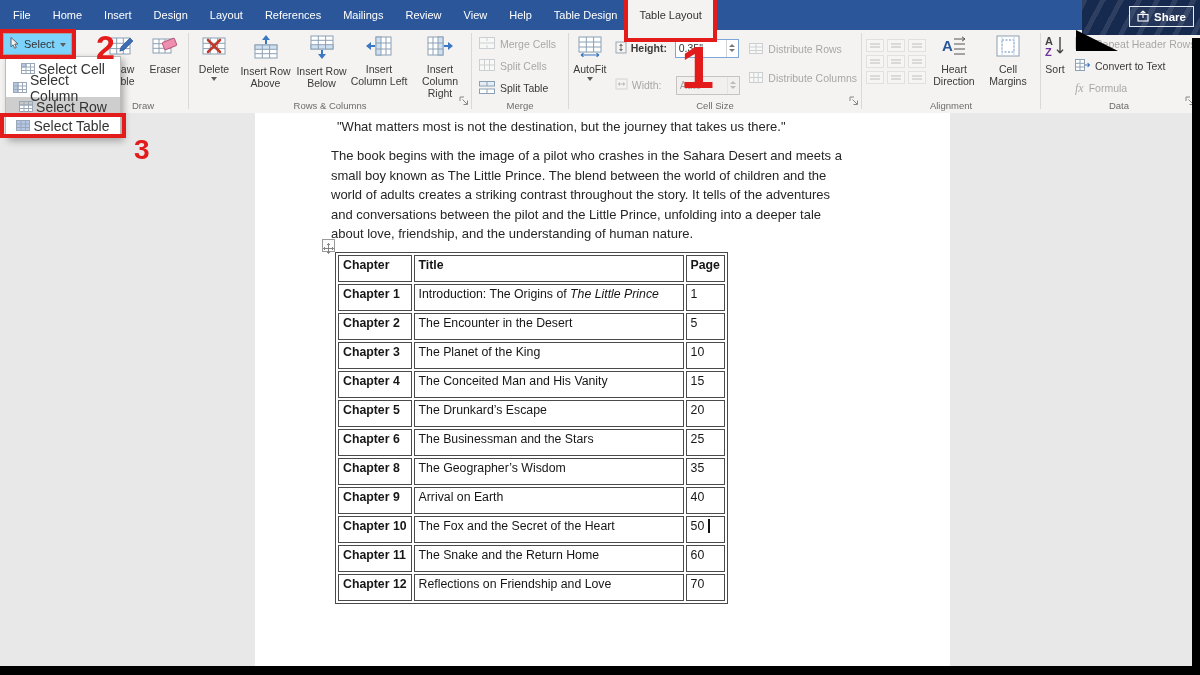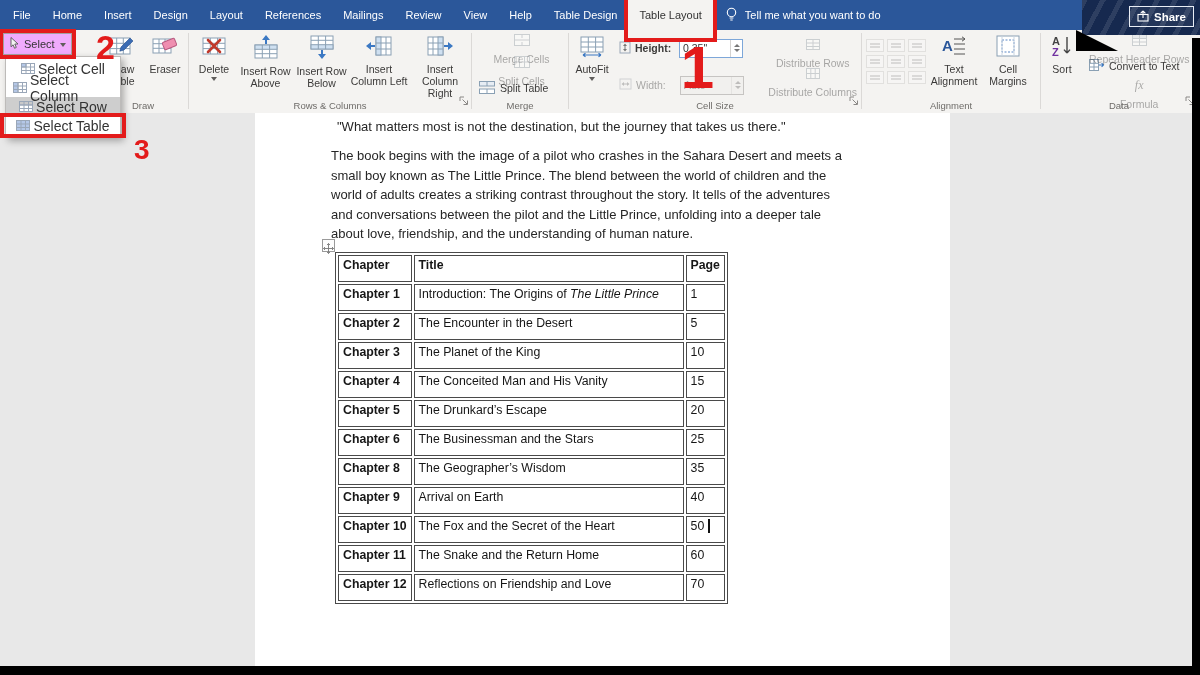--- a/index.html
+++ b/index.html
@@ -26,25 +26,25 @@
   .ribbon{position:absolute;left:0;top:30px;width:100%;height:83px;background:#f4f3f1;border-bottom:1px solid #cfcdcb;}
   .rgroups{position:absolute;left:98px;top:0;height:82px;display:flex;}
   .rgroup{position:relative;height:100%;}
   .glabel{position:absolute;bottom:1px;left:0;right:0;text-align:center;font-size:9.5px;color:#6e6c69;}
   .gsep{width:1px;background:#dbd9d7;margin:3px 0;}
   .bigbtn{display:inline-flex;flex-direction:column;align-items:center;padding-top:4px;height:62px;
           font-size:10.5px;color:#3b3a39;text-align:center;cursor:default;}
   .bigbtn .lbl{line-height:12px;margin-top:3px;}
   .chev{width:0;height:0;border-left:3.5px solid transparent;border-right:3.5px solid transparent;border-top:4px solid #5f5d5b;margin-top:2px;}
   .smallbtn{display:flex;align-items:center;gap:5px;height:20px;font-size:10.5px;color:#3b3a39;padding:0 4px;white-space:nowrap;cursor:default;}
-  .disabled{opacity:.42;filter:grayscale(.6);flex-direction:column;}
+  .disabled{opacity:.42;filter:grayscale(.6);}
   .launcher{position:absolute;right:2px;bottom:2px;}
 
   
-  .select-btn{position:absolute;left:3px;top:3px;width:69px;height:22px;background:#f0abfc;border:1px solid #a3a19f;
+  .select-btn{position:absolute;left:3px;top:3px;width:69px;height:22px;background:#7dd3fc;border:1px solid #a3a19f;
               display:flex;align-items:center;gap:5px;padding:0 6px;font-size:11px;color:#333;box-sizing:border-box;cursor:default;}
   .dropdown{position:absolute;left:5px;top:56px;width:114px;background:#fff;border:1px solid #bdbbb9;
             box-shadow:3px 3px 7px rgba(0,0,0,.3);z-index:40;padding:2px 0;}
   .mitem{display:flex;align-items:center;gap:3px;height:19px;padding:0 7px;font-size:14px;color:#333;cursor:default;justify-content:center;}
   .mitem.hovered{background:#cecece;}
   .mico{flex:0 0 auto;display:block;}
 
   
   .fieldrow{display:flex;align-items:center;gap:4px;height:20px;font-size:10.5px;color:#3b3a39;}
   .fieldrow .flabel{width:40px;font-weight:700;}
@@ -97,29 +97,20 @@
           <div class="tab">Design</div>
           <div class="tab">Layout</div>
           <div class="tab">References</div>
           <div class="tab">Mailings</div>
           <div class="tab">Review</div>
           <div class="tab">View</div>
           <div class="tab">Help</div>
         </div>
     <div class="tab">Table Design</div>
     <div class="tab active" id="tab-table-layout">Table Layout</div>
-    <div class="tellme">
-      <span>
-        <svg width="13" height="15" viewBox="0 0 13 15">
-              <circle cx="6.5" cy="5.5" r="4.2" fill="none" stroke="#fff" stroke-width="1.1"></circle>
-              <path d="M4.6 11h3.8M5.3 13h2.4" stroke="#fff" stroke-width="1.1"></path>
-            </svg>
-      </span>
-      <span>Tell me what you want to do</span>
-    </div>
   </div>
   <div class="deco">
     <div class="share-btn">
       <span>
         <svg width="12" height="12" viewBox="0 0 12 12">
               <rect x="1" y="4.5" width="10" height="6.5" fill="none" stroke="#fff" stroke-width="1.1"></rect>
               <path d="M6 8V1M6 1L3.6 3.4M6 1l2.4 2.4" stroke="#fff" stroke-width="1.1" fill="none"></path>
             </svg>
       </span>
       <span>Share</span>
@@ -346,21 +337,21 @@
                 <div class="agcell"></div>
                 <div class="agcell"></div>
               </div>
           <div class="bigbtn" style="width:56px">
             <span>
               <svg width="26" height="24" viewBox="0 0 26 24">
                     <text x="1" y="17" font-size="15" font-weight="bold" fill="#2b579a" font-family="Liberation Sans,sans-serif">A</text>
                     <path d="M13 5h11M13 10h11M13 15h11M13 20h11M21 2.8L24 5l-3 2.2" stroke="#555" fill="none"></path>
                   </svg>
             </span>
-            <span class="lbl">Text Alignment</span>
+            <span class="lbl">Heart Direction</span>
           </div>
           <div class="bigbtn" style="width:52px">
             <span>
               <svg width="26" height="24" viewBox="0 0 26 24">
                     <rect x="2" y="2" width="22" height="20" fill="#fff" stroke="#8aa0b4"></rect>
                     <rect x="7" y="6" width="12" height="12" fill="none" stroke="#5b87c5" stroke-dasharray="2 1.5"></rect>
                     <path d="M7 2v20M19 2v20" stroke="#c9d4e0"></path>
                   </svg>
             </span>
             <span class="lbl">Cell Margins</span>

